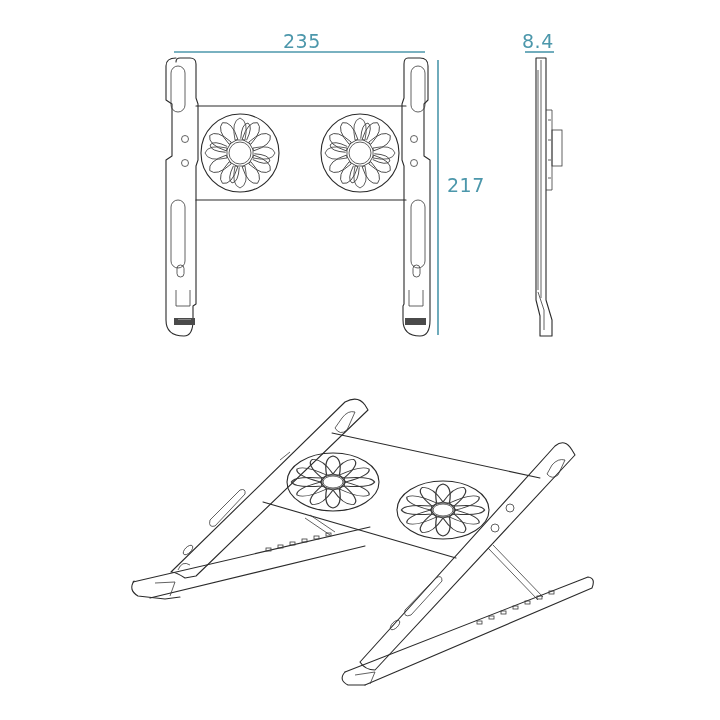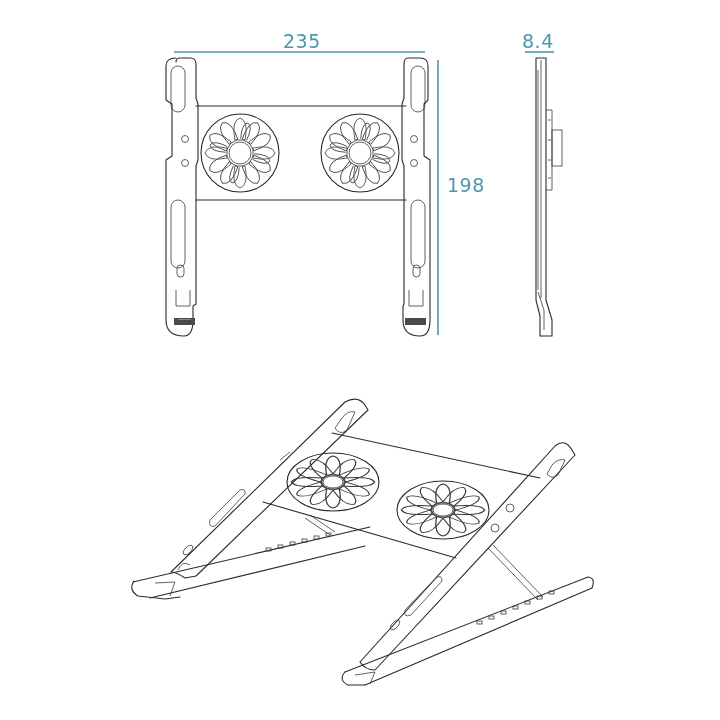--- a/index.html
+++ b/index.html
@@ -173,14 +173,14 @@
           <rect x="525" y="601" width="5" height="3"></rect>
           <rect x="537" y="596" width="5" height="3"></rect>
           <rect x="549" y="591" width="5" height="3"></rect>
         </g>
       </g>
     </g>
   </svg>
 
   <span id="dim-width" class="dim-label">235</span>
   <span id="dim-depth" class="dim-label">8.4</span>
-  <span id="dim-height" class="dim-label">198</span>
+  <span id="dim-height" class="dim-label">217</span>
 </div>
 
 </body></html>

